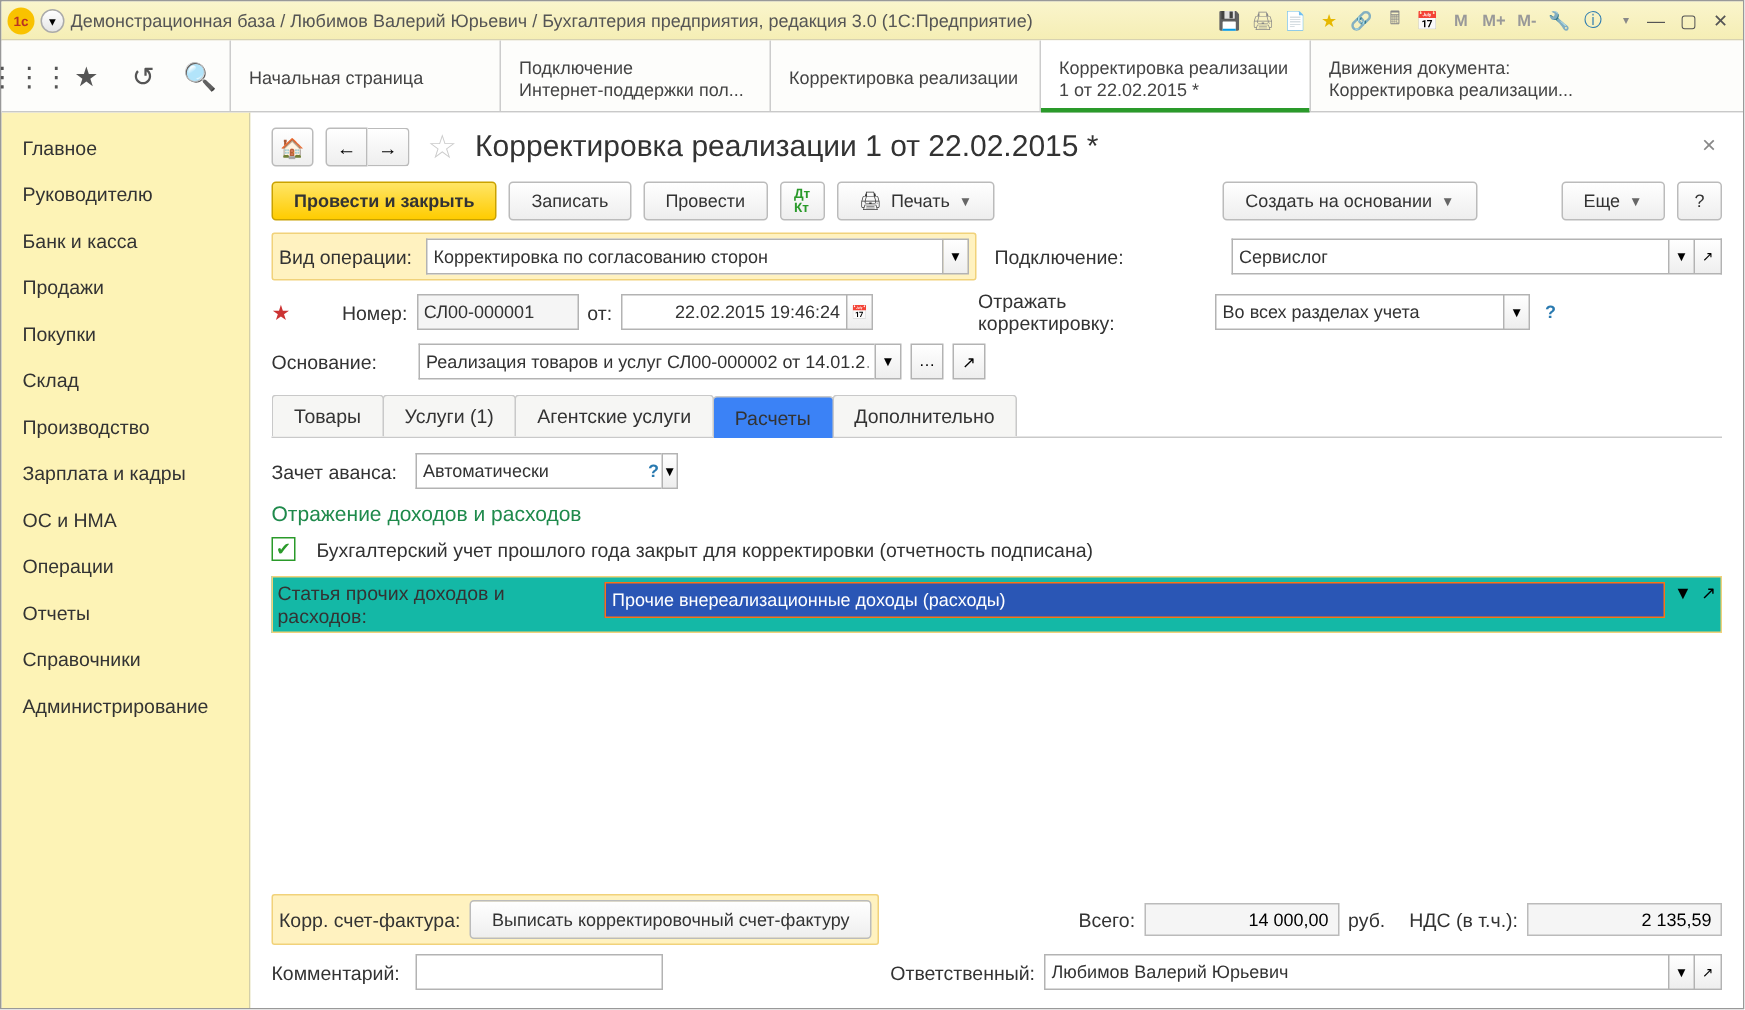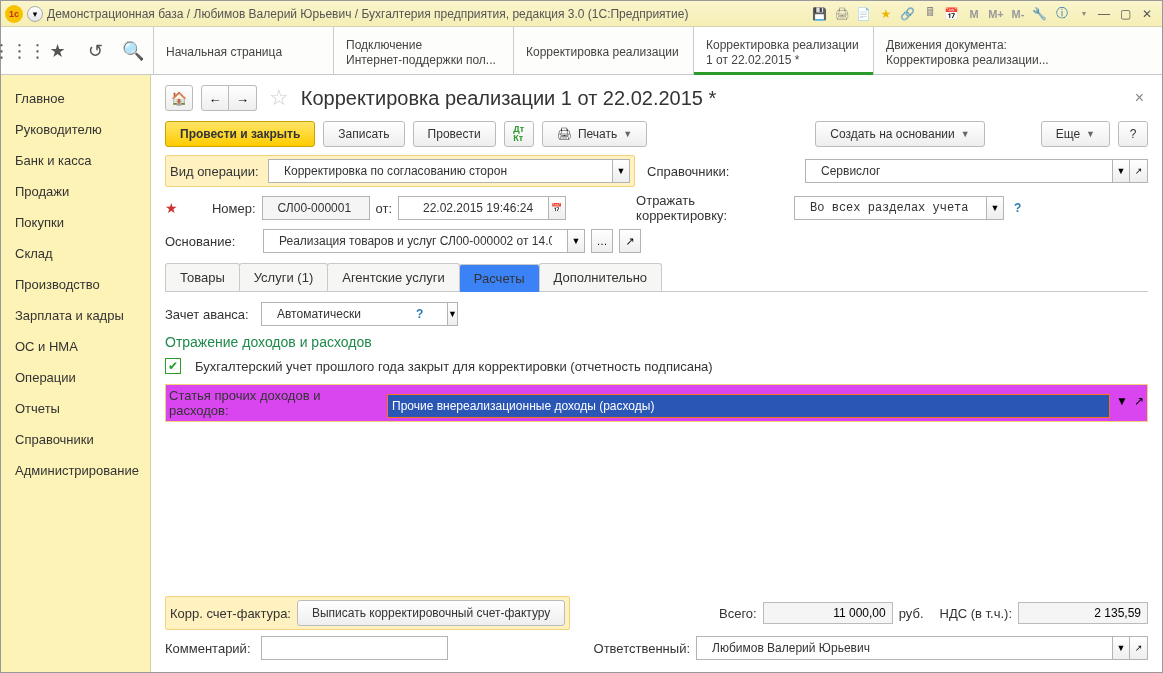--- a/index.html
+++ b/index.html
@@ -18,21 +18,21 @@
   
   .tabs { height:48px; background:#fdfdfb; border-bottom:1px solid #c9c9c9; display:flex;}
   .tabs .tool { width:38px; display:flex; align-items:center; justify-content:center; font-size:18px; color:#555; border-right:1px solid transparent;}
   .tabs .tab { border-left:1px solid #ccc; padding:6px 12px 2px 12px; min-width:180px; max-width:210px; display:flex; flex-direction:column; justify-content:center; color:#444; position:relative;}
   .tabs .tab.active { background:#fff;}
   .tabs .tab.active::after { content:""; position:absolute; left:0; right:0; bottom:-1px; height:3px; background:#2a9a2a;}
   .tabs .tab .line { white-space:nowrap; overflow:hidden; text-overflow:ellipsis; font-size:12px; line-height:15px;}
 
   .body { flex:1; display:flex; overflow:hidden;}
   
-  .sidebar { width:150px; background:#fdf3b6; border-right:1px solid #d3cfa9; padding-top:8px;}
+  .sidebar { width:166px; background:#fdf3b6; border-right:1px solid #d3cfa9; padding-top:8px;}
   .sidebar .item { padding:8px 14px; font-size:13px; color:#333; cursor:pointer;}
   
   .content { flex:1; background:#fff; display:flex; flex-direction:column; overflow:hidden;}
   .doc-head { display:flex; align-items:center; gap:8px; padding:10px 14px 4px 14px;}
   .nav-btn { width:28px; height:26px; border:1px solid #bbb; border-radius:3px; background:linear-gradient(#fff,#eee); display:flex; align-items:center; justify-content:center; font-size:13px;}
   .nav-pair { display:flex;}
   .nav-pair .nav-btn:first-child { border-radius:3px 0 0 3px;}
   .nav-pair .nav-btn:last-child { border-radius:0 3px 3px 0; border-left:none;}
   .star { font-size:22px; color:#ccc; padding:0 4px;}
   .doc-title { font-size:20px; color:#333; flex:1;}
@@ -44,37 +44,37 @@
   .btn.icon-only { padding:0; width:30px; justify-content:center;}
   .btn .caret { font-size:9px; color:#666;}
   .toolbar .flex { flex:1;}
   
   .form { padding:2px 14px 6px 14px; display:flex; flex-direction:column; gap:6px;}
   .row { display:flex; align-items:center; gap:6px;}
   .lbl { color:#333; font-size:13px;}
   .lbl.w1 { width:92px;}
   .lbl.w2 { width:152px;}
   .hl { background:#fff2c0; border:1px solid #f1d27a; border-radius:2px; padding:3px 4px; display:flex; align-items:center; gap:6px;}
-  .input { height:24px; border:1px solid #b3b3b3; background:#fff; padding:0 15px; font-size:12px; color:#333;}
+  .input { height:24px; border:1px solid #b3b3b3; background:#fff; padding:0 4px; font-size:12px; color:#333;}
   .input.ro { background:#f5f5f5;}
   .combo { display:flex;}
   .combo .input { border-right:none;}
   .combo .cbtn { width:18px; height:24px; border:1px solid #b3b3b3; background:linear-gradient(#fff,#eee); display:flex; align-items:center; justify-content:center; font-size:9px;}
   .combo .cbtn + .cbtn { border-left:none;}
   .smallbtn { width:22px; height:24px; border:1px solid #b3b3b3; background:linear-gradient(#fff,#eee); display:flex; align-items:center; justify-content:center; font-size:11px;}
   .help { color:#2a7ab0; font-weight:bold; padding:0 4px;}
   .star-red { color:#c33; font-size:14px;}
   
   .subtabs { display:flex; border-bottom:1px solid #c9c9c9; margin:4px 14px 0 14px;}
   .subtab { padding:6px 14px; border:1px solid #c9c9c9; border-bottom:none; margin-right:-1px; background:#f6f6f4; font-size:13px; color:#333; border-radius:3px 3px 0 0;}
   .subtab.active { background:#3b82f6; position:relative; top:1px;}
   .tabbody { padding:10px 14px; flex:1;}
   .section-title { color:#1f8a4c; font-size:14px; margin:8px 0;}
   .chk { width:16px; height:16px; border:1px solid #2a9a2a; display:inline-flex; align-items:center; justify-content:center; color:#2a9a2a; font-size:12px; margin-right:8px;}
-  .hl-field { border:1px solid #f1d27a; background:#d946ef; padding:3px; display:flex; align-items:flex-end; gap:6px;}
+  .hl-field { border:1px solid #f1d27a; background:#14b8a6; padding:3px; display:flex; align-items:flex-start; gap:6px;}
   .sel-input { flex:1; height:24px; border:1px solid #f97316; background:#2a56b5; color:#fff; padding:0 4px; font-size:12px; display:flex; align-items:center;}
   
   .footer { padding:6px 14px 12px 14px; display:flex; flex-direction:column; gap:6px;}
   .footer .row { align-items:center;}
   .total-box { height:22px; border:1px solid #bbb; background:#f5f5f5; padding:0 6px; text-align:right; min-width:110px; display:flex; align-items:center; justify-content:flex-end; font-size:12px;}
 </style>
 </head>
 <body>
 
 <div class="window">
@@ -187,41 +187,41 @@
       <div class="form">
 
         <div class="row">
           <div class="hl" style="flex:0 0 470px;">
             <span class="lbl w1">Вид операции:</span>
             <div class="combo" style="flex:1">
               <input class="input" style="flex: 1 1 0%;" value="Корректировка по согласованию сторон">
               <div class="cbtn">▼</div>
             </div>
           </div>
-          <span class="lbl w2" style="margin-left:6px">Справочники:</span>
+          <span class="lbl w2" style="margin-left:6px">Подключение:</span>
           <div class="combo" style="flex:1">
             <input class="input" style="flex: 1 1 0%;" value="Сервислог">
             <div class="cbtn">▼</div>
             <div class="cbtn">↗</div>
           </div>
         </div>
 
         <div class="row">
           <span class="star-red">★</span>
           <span class="lbl" style="width:72px;text-align:right">Номер:</span>
           <input class="input ro" style="width: 108px;" value="СЛ00-000001">
           <span class="lbl">от:</span>
           <div class="combo">
             <input class="input" style="width: 150px; text-align: right;" value="22.02.2015 19:46:24">
             <div class="cbtn">📅</div>
           </div>
           <div style="width:58px"></div>
           <span class="lbl w2">Отражать корректировку:</span>
           <div class="combo" style="width:210px">
-            <input class="input" style="flex: 1 1 0%; font-family: Liberation Mono, monospace;" value="Во всех разделах учета">
+            <input class="input" style="flex: 1 1 0%;" value="Во всех разделах учета">
             <div class="cbtn">▼</div>
           </div>
           <span class="help">?</span>
         </div>
 
         <div class="row">
           <span class="lbl w1">Основание:</span>
           <div class="combo" style="width:322px">
             <input class="input" style="flex: 1 1 0%;" value="Реализация товаров и услуг СЛ00-000002 от 14.01.2…">
             <div class="cbtn">▼</div>
@@ -262,21 +262,21 @@
       </div>
 
       <div class="footer">
         <div class="row">
           <div class="hl">
             <span class="lbl">Корр. счет-фактура:</span>
             <div class="btn">Выписать корректировочный счет-фактуру</div>
           </div>
           <div style="flex:1"></div>
           <span class="lbl">Всего:</span>
-          <div class="total-box" style="width:130px">11 000,00</div>
+          <div class="total-box" style="width:130px">14 000,00</div>
           <span class="lbl">руб.</span>
           <span class="lbl" style="margin-left:10px">НДС (в т.ч.):</span>
           <div class="total-box" style="width:130px">2 135,59</div>
         </div>
         <div class="row">
           <span class="lbl" style="width:90px">Комментарий:</span>
           <input class="input" style="flex: 1 1 0%; max-width: 360px;">
           <div style="flex:1"></div>
           <span class="lbl">Ответственный:</span>
           <div class="combo" style="width:452px">

